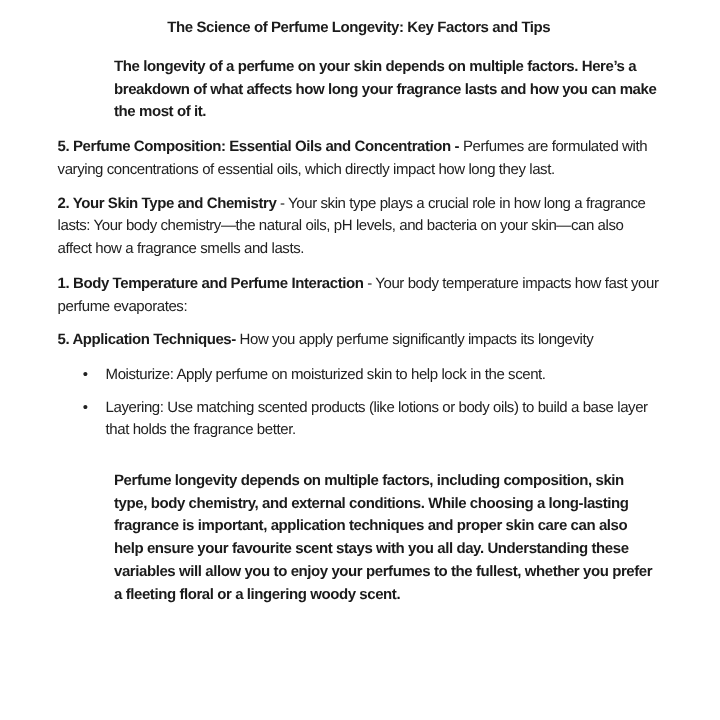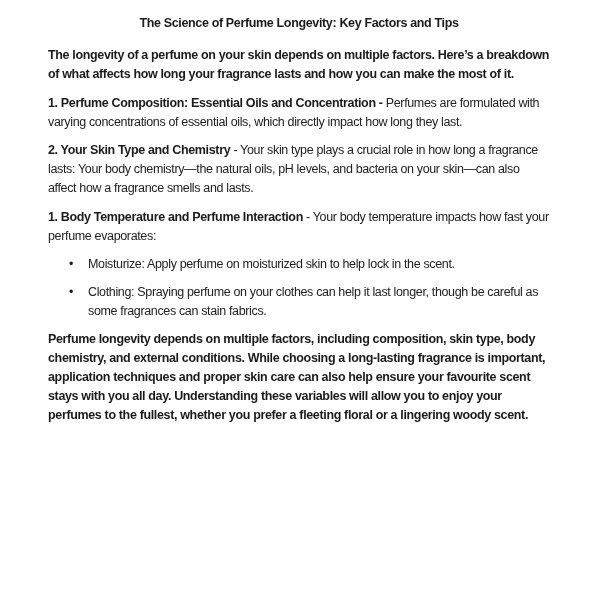--- a/index.html
+++ b/index.html
@@ -19,25 +19,25 @@
     cursor: text;
   }
   .doc-title {
     font-size: 12.5px;
     font-weight: bold;
     text-align: center;
     margin-bottom: 13px;
     color: #1b1b1b;
   }
   p.para { margin-bottom: 9.5px; }
-  p.bold-para { font-weight: bold; color: #1b1b1b; }
+  p.bold-para { font-weight: bold; color: #1b1b1b; margin-left: 47px; }
   .lead { font-weight: bold; color: #1b1b1b; }
   ul.tips-list {
     list-style: none;
-    margin-bottom: 9px;
+    margin-bottom: 23px;
   }
   ul.tips-list li {
     position: relative;
     padding-left: 40px;
     margin-bottom: 8.5px;
   }
   ul.tips-list li::before {
     content: "\2022";
     position: absolute;
     left: 21px;
@@ -57,30 +57,31 @@
 </style>
 </head>
 <body>
 
 <div class="page">
 
   <h1 class="doc-title">The Science of Perfume Longevity: Key Factors and Tips</h1>
 
   <p class="para bold-para">The longevity of a perfume on your skin depends on multiple factors. Here’s a breakdown of what affects how long your fragrance lasts and how you can make the most of it.</p>
 
-  <p class="para"><span class="lead">1. Perfume Composition: Essential Oils and Concentration -</span><span> Perfumes are formulated with varying concentrations of essential oils, which directly impact how long they last.</span></p>
+  <p class="para"><span class="lead">5. Perfume Composition: Essential Oils and Concentration -</span><span> Perfumes are formulated with varying concentrations of essential oils, which directly impact how long they last.</span></p>
 
 
   <p class="para"><span class="lead">2. Your Skin Type and Chemistry</span><span> - Your skin type plays a crucial role in how long a fragrance lasts: Your body chemistry—the natural oils, pH levels, and bacteria on your skin—can also affect how a fragrance smells and lasts.</span></p>
 
   <p class="para"><span class="lead">1. Body Temperature and Perfume Interaction</span><span> - Your body temperature impacts how fast your perfume evaporates:</span></p>
 
+  <p class="para"><span class="lead">5. Application Techniques-</span><span> How you apply perfume significantly impacts its longevity</span></p>
 
 
 
   <ul class="tips-list">
     <li><span>Moisturize: Apply perfume on moisturized skin to help lock in the scent.</span></li>
-    <li><span>Clothing: Spraying perfume on your clothes can help it last longer, though be careful as some fragrances can stain fabrics.</span></li>
+    <li><span>Layering: Use matching scented products (like lotions or body oils) to build a base layer that holds the fragrance better.</span></li>
   </ul>
 
   <p class="para bold-para">Perfume longevity depends on multiple factors, including composition, skin type, body chemistry, and external conditions. While choosing a long-lasting fragrance is important, application techniques and proper skin care can also help ensure your favourite scent stays with you all day. Understanding these variables will allow you to enjoy your perfumes to the fullest, whether you prefer a fleeting floral or a lingering woody scent.</p>
 
 </div>
 
 </body></html>

